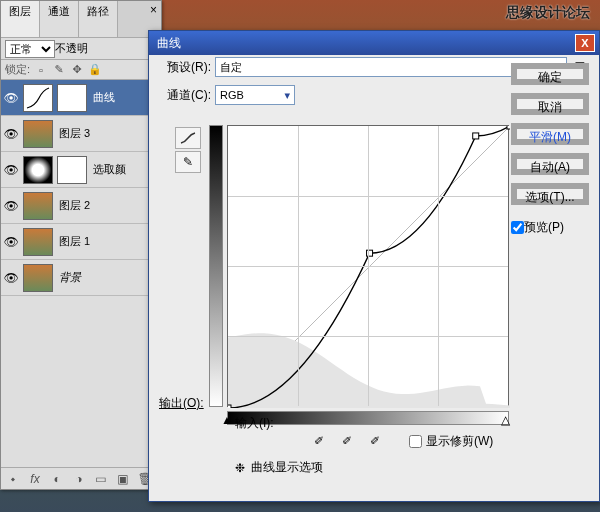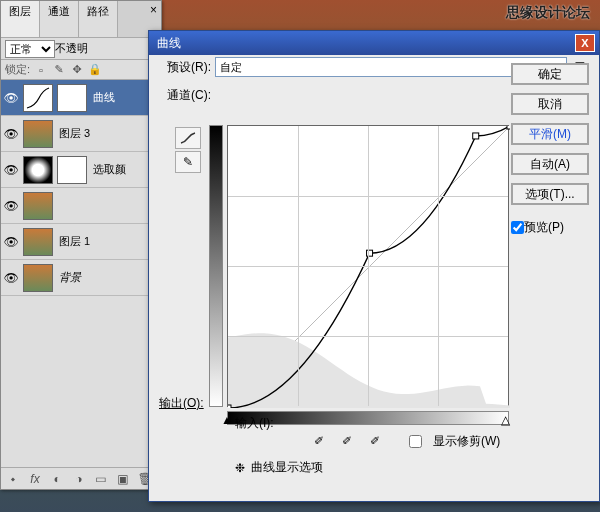--- a/index.html
+++ b/index.html
@@ -45,25 +45,25 @@
   .tool-btn { width:26px; height:22px; border:1px solid #aaa; background:#f4f4f4; display:flex; align-items:center; justify-content:center; cursor:pointer;}
   .vgrad { position:absolute; left:60px; top:70px; width:14px; height:282px; background:linear-gradient(#000,#fff); border:1px solid #888;}
   .graph { position:absolute; left:78px; top:70px; width:282px; height:282px; background:#fff; border:1px solid #666; }
   .grid-v,.grid-h { position:absolute; background:#ccc; }
   .hgrad { position:absolute; left:78px; top:356px; width:282px; height:14px; background:linear-gradient(90deg,#000,#fff); border:1px solid #888;}
   .io { position:absolute; font-size:12px; }
   .io-out { left:10px; top:340px;text-decoration:underline; }
   .io-in { left:86px; top:360px; }
   .droppers { position:absolute; left:160px; top:376px; display:flex; gap:8px; }
   .dropper { width:20px; height:20px; display:flex; align-items:center; justify-content:center; cursor:pointer;}
-  .clip-cb { position:absolute; left:260px; top:378px; font-size:12px; display:flex; align-items:center; gap:11px; }
+  .clip-cb { position:absolute; left:260px; top:378px; font-size:12px; display:flex; align-items:center; gap:4px; }
   .disclose { position:absolute; left:86px; top:404px; font-size:12px; display:flex; align-items:center; gap:6px; cursor:pointer;}
 
   .side-buttons { position:absolute; right:10px; top:8px; width:78px; display:flex; flex-direction:column; gap:8px; }
-  .btn { height:22px; border:2px solid #a3a3a3; background:#f0f0f0; font-size:12px; cursor:pointer; }
+  .btn { height:22px; border:6px solid #a3a3a3; background:#f0f0f0; font-size:12px; cursor:pointer; }
   .btn.disabled { color:#1d4ed8; }
   .cb-row { display:flex; align-items:center; font-size:12px; margin-top:6px; }
 
   svg { display:block; }
 </style>
 </head>
 <body>
 
 <div class="bg-leaves"></div>
 <div class="watermark">思缘设计论坛</div>
@@ -106,20 +106,21 @@
     </div>
     <div class="layer-row">
       <div class="eye">👁</div>
       <div class="thumb lum"></div>
       <div class="thumb mask"></div>
       <div class="layer-name">选取颜</div>
     </div>
     <div class="layer-row">
       <div class="eye">👁</div>
       <div class="thumb photo"></div>
+      <div class="layer-name">图层 2</div>
     </div>
     <div class="layer-row">
       <div class="eye">👁</div>
       <div class="thumb photo"></div>
       <div class="layer-name">图层 1</div>
     </div>
     <div class="layer-row">
       <div class="eye">👁</div>
       <div class="thumb photo"></div>
       <div class="layer-name" style="font-style:italic">背景</div>
@@ -147,20 +148,24 @@
     <div class="row">
       <span class="lbl">预设(R):</span>
       <div class="preset-select" style="width:270px;display:flex;align-items:center;justify-content:space-between;">
         <span>自定</span>
         <span style="color:#2a4a9a">▾</span>
       </div>
       <span class="menu-ico">☰</span>
     </div>
     <div class="row">
       <span class="lbl">通道(C):</span>
+      <div class="chan-select" style="display:flex;align-items:center;justify-content:space-between;">
+        <span>RGB</span>
+        <span style="color:#2a4a9a">▾</span>
+      </div>
     </div>
 
     <div class="tools-col">
       <div class="tool-btn">
           <svg width="18" height="14">
             <path d="M2 12 Q6 11 9 7 Q12 3 16 2" stroke="#333" fill="none" stroke-width="1.4"></path>
           </svg>
         </div>
       <div class="tool-btn">✎</div>
     </div>

